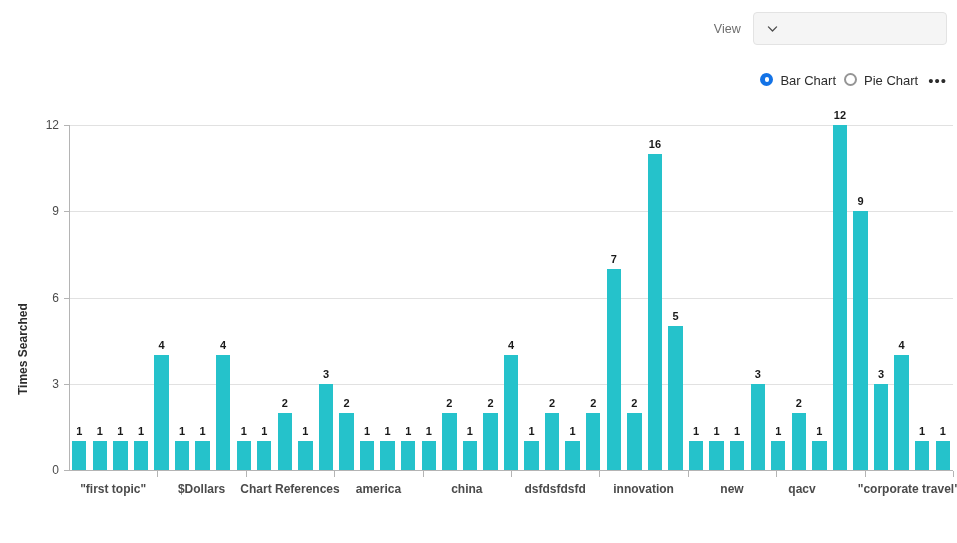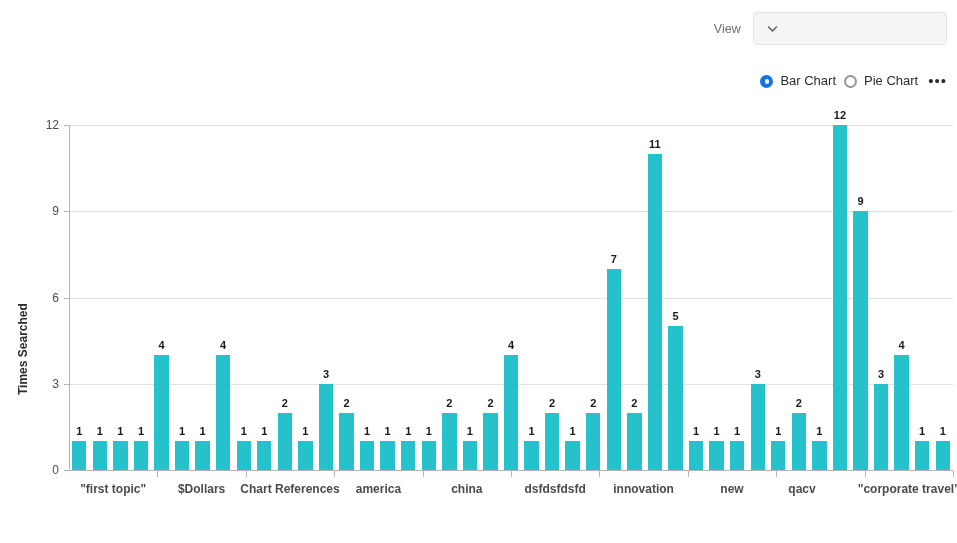--- a/index.html
+++ b/index.html
@@ -32,21 +32,21 @@
   }
   .picker-value {
     flex: 1; font-size: 13.5px; color: #2c2c2c;
   }
   .chev { width: 13px; height: 13px; color:#4b4b4b; display:block; }
 
   .radio-row {
     position: absolute; top: 73px; right: 10px;
     display: flex; align-items: center; gap: 8px;
   }
-  .radio-item { display: flex; align-items: flex-end; gap: 7px; cursor: pointer; }
+  .radio-item { display: flex; align-items: flex-start; gap: 7px; cursor: pointer; }
   .radio-dot {
     width: 13px; height: 13px; border-radius: 50%;
     border: 2px solid #959595; background: #fff;
     display: inline-block; position: relative;
   }
   .radio-dot.on {
     border-color: #1473e6; background: #1473e6;
   }
   .radio-dot.on::after {
     content:""; position:absolute; left:50%; top:50%;
@@ -190,21 +190,21 @@
         <div class="bar-val" style="left: 483.116px; top: 271.5px;">2</div>
         <div class="bar" style="left: 496.479px; top: 316.25px; width: 14.3907px; height: 28.75px; background: rgb(37, 194, 203);"></div>
         <div class="bar-val" style="left: 503.674px; top: 300.25px;">1</div>
         <div class="bar" style="left: 517.037px; top: 287.5px; width: 14.3907px; height: 57.5px; background: rgb(37, 194, 203);"></div>
         <div class="bar-val" style="left: 524.233px; top: 271.5px;">2</div>
         <div class="bar" style="left: 537.595px; top: 143.75px; width: 14.3907px; height: 201.25px; background: rgb(37, 194, 203);"></div>
         <div class="bar-val" style="left: 544.791px; top: 127.75px;">7</div>
         <div class="bar" style="left: 558.153px; top: 287.5px; width: 14.3907px; height: 57.5px; background: rgb(37, 194, 203);"></div>
         <div class="bar-val" style="left: 565.349px; top: 271.5px;">2</div>
         <div class="bar" style="left: 578.712px; top: 28.75px; width: 14.3907px; height: 316.25px; background: rgb(37, 194, 203);"></div>
-        <div class="bar-val" style="left: 585.907px; top: 12.75px;">11</div>
+        <div class="bar-val" style="left: 585.907px; top: 12.75px;">16</div>
         <div class="bar" style="left: 599.27px; top: 201.25px; width: 14.3907px; height: 143.75px; background: rgb(37, 194, 203);"></div>
         <div class="bar-val" style="left: 606.465px; top: 185.25px;">5</div>
         <div class="bar" style="left: 619.828px; top: 316.25px; width: 14.3907px; height: 28.75px; background: rgb(37, 194, 203);"></div>
         <div class="bar-val" style="left: 627.023px; top: 300.25px;">1</div>
         <div class="bar" style="left: 640.386px; top: 316.25px; width: 14.3907px; height: 28.75px; background: rgb(37, 194, 203);"></div>
         <div class="bar-val" style="left: 647.581px; top: 300.25px;">1</div>
         <div class="bar" style="left: 660.944px; top: 316.25px; width: 14.3907px; height: 28.75px; background: rgb(37, 194, 203);"></div>
         <div class="bar-val" style="left: 668.14px; top: 300.25px;">1</div>
         <div class="bar" style="left: 681.502px; top: 258.75px; width: 14.3907px; height: 86.25px; background: rgb(37, 194, 203);"></div>
         <div class="bar-val" style="left: 688.698px; top: 242.75px;">3</div>

